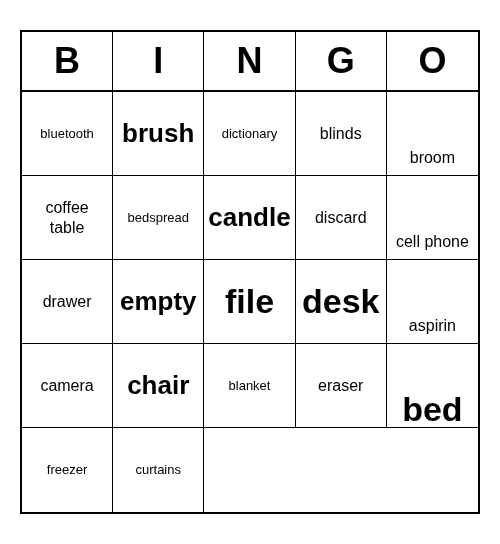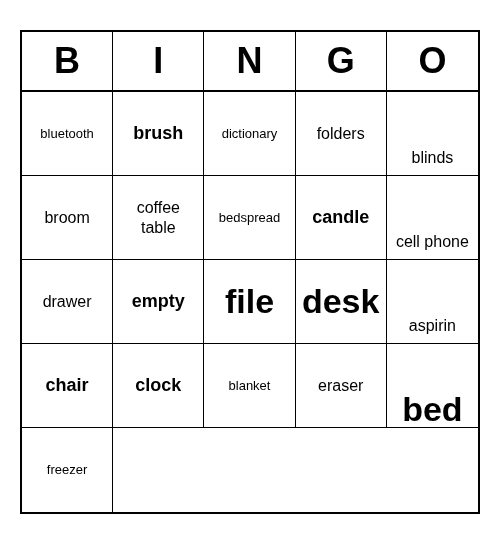--- a/index.html
+++ b/index.html
@@ -69,21 +69,21 @@
 
     .size-small {
       font-size: 13px;
     }
 
     .size-medium {
       font-size: 16px;
     }
 
     .size-large {
-      font-size: 18px;
+      font-size: 26px;
       font-weight: bold;
     }
 
     .size-xlarge {
       font-size: 34px;
       font-weight: bold;
     }
   </style>
 </head>
 <body>
@@ -93,32 +93,33 @@
   <div class="bingo-header-cell">B</div>
       <div class="bingo-header-cell">I</div>
       <div class="bingo-header-cell">N</div>
       <div class="bingo-header-cell">G</div>
       <div class="bingo-header-cell">O</div>
     </div>
   <div class="bingo-grid">
   <div class="bingo-cell size-small">bluetooth</div>
       <div class="bingo-cell size-large">brush</div>
       <div class="bingo-cell size-small">dictionary</div>
-      <div class="bingo-cell size-medium">folders</div>
       <div class="bingo-cell size-medium">blinds</div>
       <div class="bingo-cell size-medium">broom</div>
       <div class="bingo-cell size-medium">coffee table</div>
       <div class="bingo-cell size-small">bedspread</div>
       <div class="bingo-cell size-large">candle</div>
+      <div class="bingo-cell size-medium">discard</div>
       <div class="bingo-cell size-medium">cell phone</div>
       <div class="bingo-cell size-medium">drawer</div>
       <div class="bingo-cell size-large">empty</div>
       <div class="bingo-cell size-xlarge">file</div>
       <div class="bingo-cell size-xlarge">desk</div>
       <div class="bingo-cell size-medium">aspirin</div>
+      <div class="bingo-cell size-medium">camera</div>
       <div class="bingo-cell size-large">chair</div>
-      <div class="bingo-cell size-large">clock</div>
       <div class="bingo-cell size-small">blanket</div>
       <div class="bingo-cell size-medium">eraser</div>
       <div class="bingo-cell size-xlarge">bed</div>
       <div class="bingo-cell size-small">freezer</div>
+      <div class="bingo-cell size-small">curtains</div>
     </div>
 </div>
 
 </body></html>

